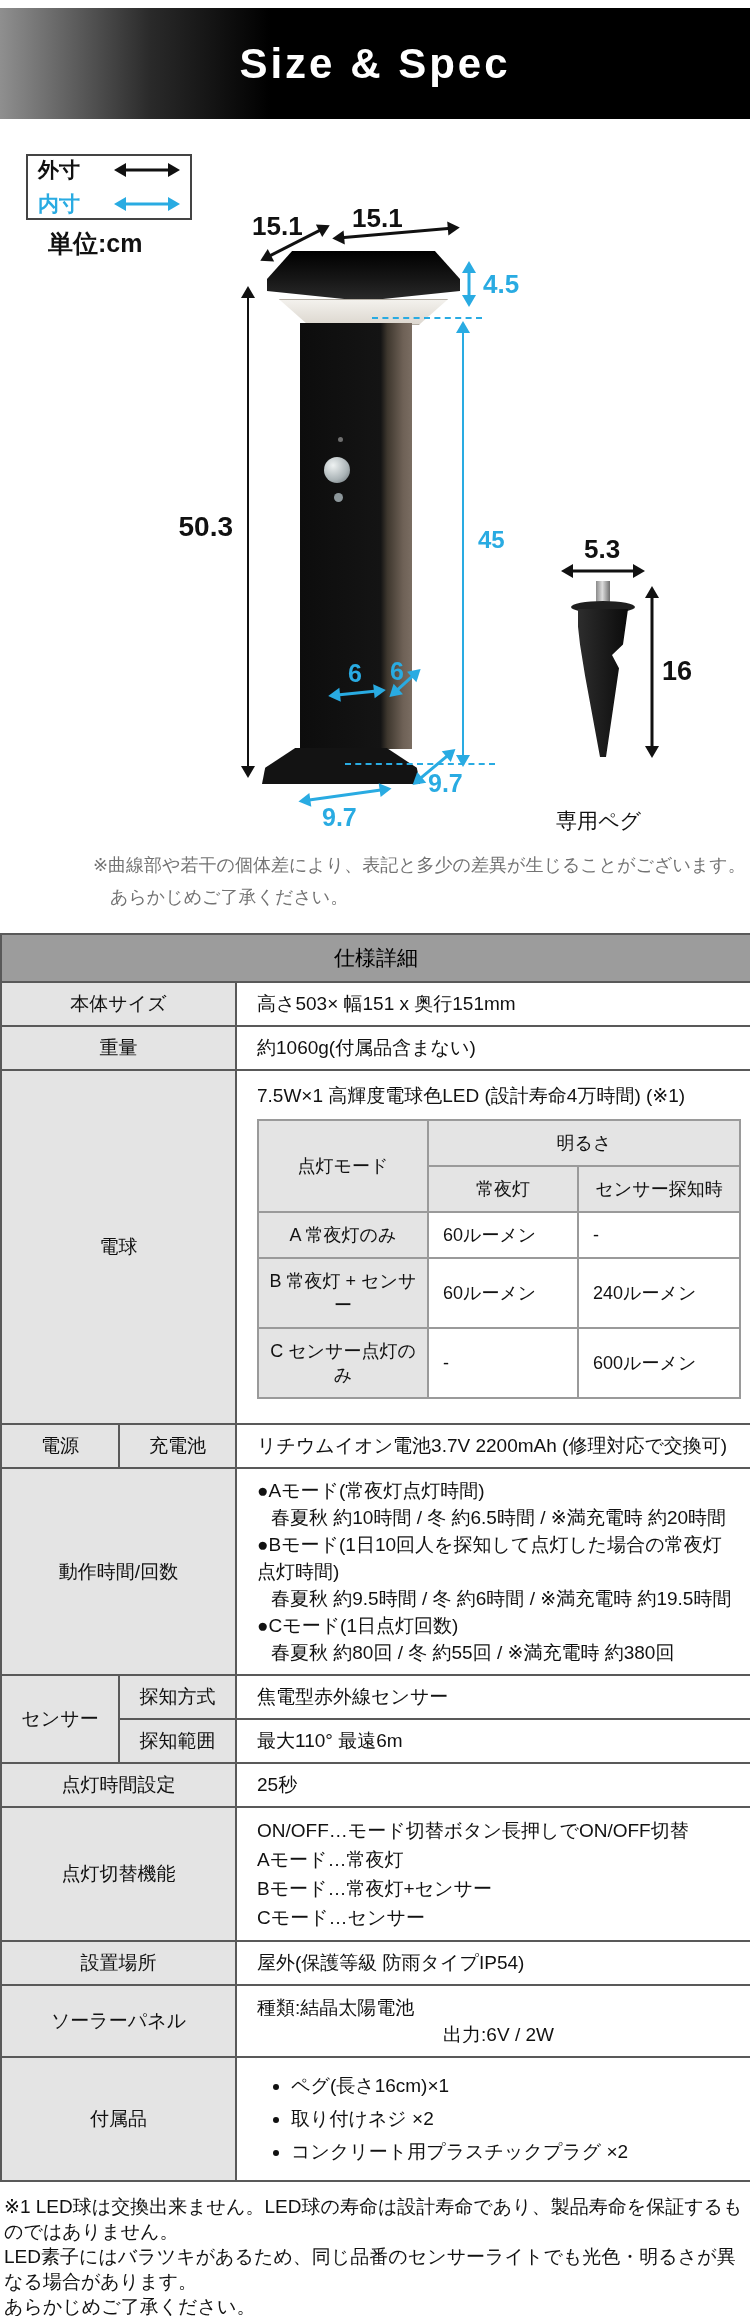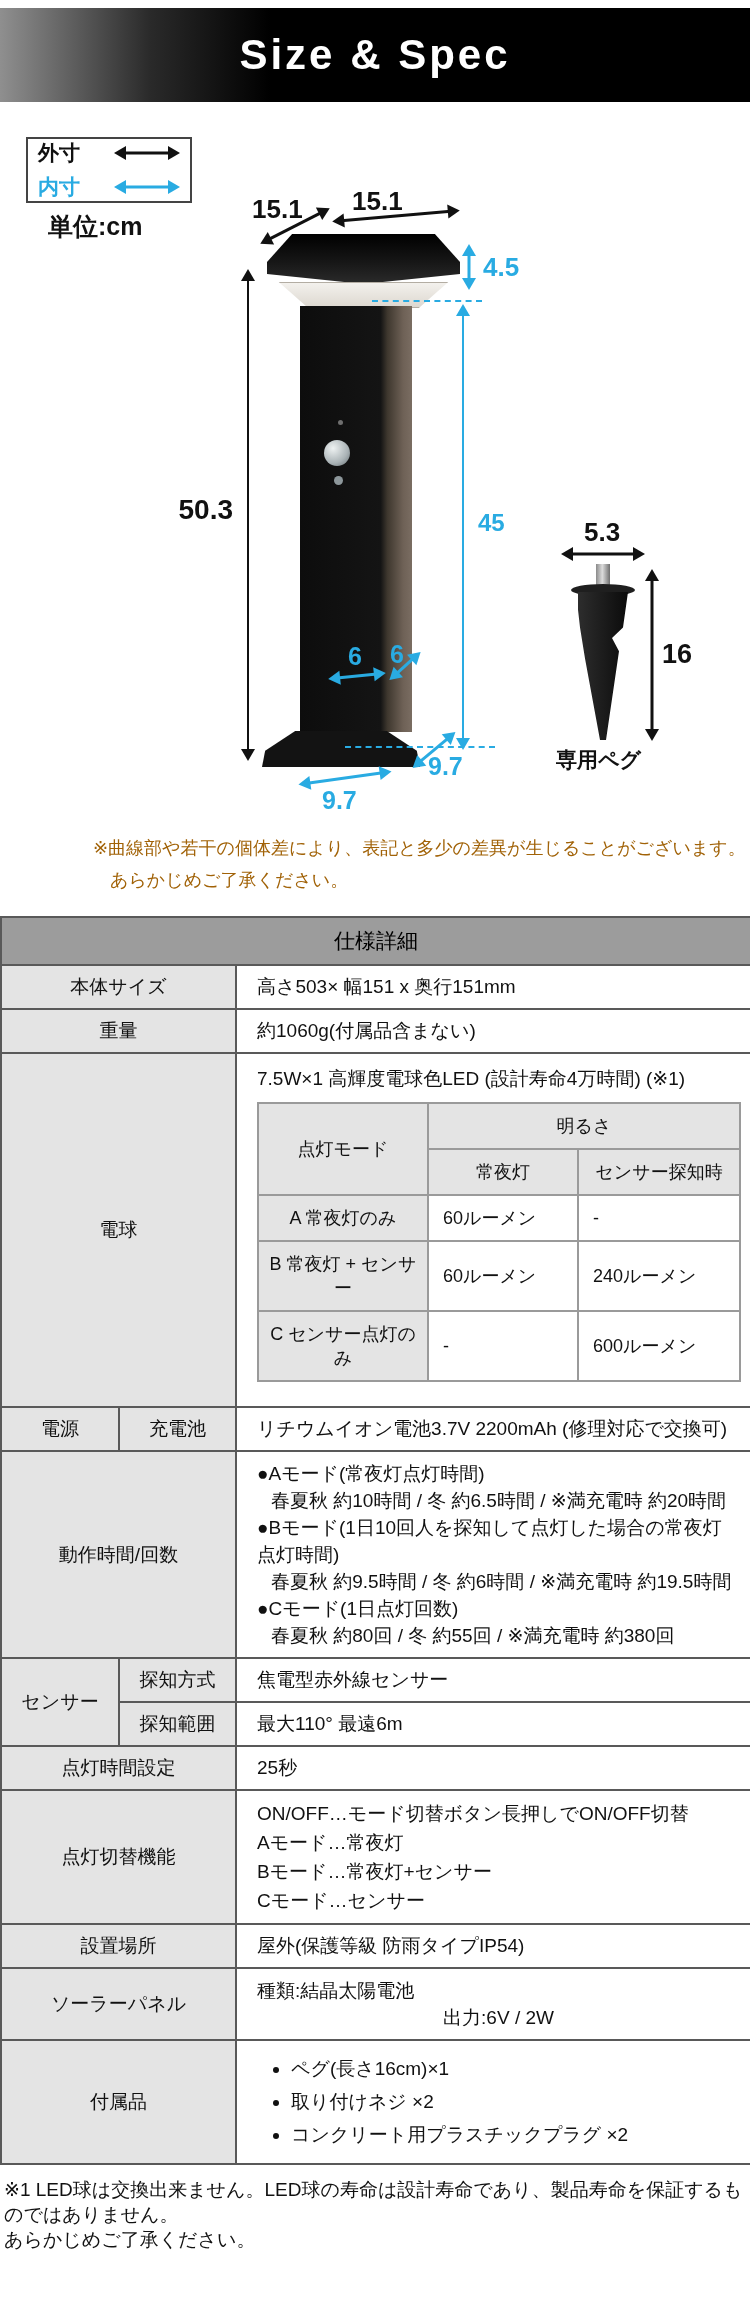--- a/index.html
+++ b/index.html
@@ -1,18 +1,18 @@
 <!DOCTYPE html>
 <html><head>
 <meta charset="utf-8">
 <style>
   html,body{margin:0;padding:0;background:#fff;}
   body{width:750px;font-family:"Liberation Sans","DejaVu Sans",sans-serif;color:#111;}
   
-  .top-bar{margin-top:8px;height:94px;background:linear-gradient(90deg,#8f8f8f 0,#2a2a2a 150px,#000 270px);
+  .top-bar{margin-top:8px;height:111px;background:linear-gradient(90deg,#8f8f8f 0,#2a2a2a 150px,#000 270px);
     display:flex;align-items:center;justify-content:center;}
   .top-bar h1{margin:0;color:#fff;font-size:42px;letter-spacing:3px;font-weight:bold;}
   
   .diagram{position:relative;width:750px;height:800px;}
   .legend{position:absolute;left:26px;top:35px;width:166px;height:66px;border:2px solid #444;background:#fff;
     display:flex;flex-direction:column;justify-content:center;gap:6px;padding:4px 10px;box-sizing:border-box;}
   .legend-row{display:flex;align-items:center;justify-content:space-between;}
   .legend-row .txt{font-size:21px;font-weight:bold;}
   .blue{color:#29abe2;}
   .blk{color:#111;}
@@ -46,22 +46,22 @@
     background:radial-gradient(circle at 35% 32%,#eef2f2,#aab3b6 60%,#626b6f);}
   .sensor-dot{position:absolute;left:334px;top:374px;width:9px;height:9px;border-radius:50%;background:#8d979b;}
   .sensor-pin{position:absolute;left:338px;top:318px;width:5px;height:5px;border-radius:50%;background:#6f6f6f;}
   .base{position:absolute;left:262px;top:629px;width:158px;height:36px;background:#131313;
     clip-path:polygon(21% 0,79% 0,98% 55%,100% 100%,0 100%,2% 55%);}
   
   .peg-stem{position:absolute;left:596px;top:462px;width:14px;height:22px;background:linear-gradient(90deg,#8a8a8a,#dcdcdc 45%,#6f6f6f);}
   .peg-cap{position:absolute;left:571px;top:482px;width:64px;height:12px;border-radius:50%;background:#1f1f1f;}
   .peg-body{position:absolute;left:578px;top:490px;width:50px;height:148px;background:linear-gradient(90deg,#2d2d2d,#0b0b0b);
     clip-path:polygon(0 0,100% 0,90% 24%,68% 31%,82% 40%,56% 100%,44% 100%,14% 45%,4% 24%,0 12%);}
-  .peg-caption{position:absolute;left:556px;top:644px;font-size:21px;font-weight:bold;}
-  .note{position:absolute;font-size:18px;color:#a16207;}
+  .peg-caption{position:absolute;left:556px;top:688px;font-size:21px;font-weight:normal;}
+  .note{position:absolute;font-size:18px;color:#737373;}
   
   table.spec{width:750px;border-collapse:collapse;border:2px solid #595959;margin-top:14px;table-layout:fixed;}
   .spec td{border:2px solid #595959;font-size:19px;vertical-align:middle;}
   .spec td.lbl{background:#e4e4e4;text-align:center;padding:8px 4px;}
   .spec td.val{background:#fff;padding:8px 10px 8px 20px;}
   .spec td.ttl{background:#9c9c9c;text-align:center;font-size:21px;padding:9px;color:#000000;}
   table.inner{border-collapse:collapse;margin:10px 0 16px 0;width:482px;table-layout:fixed;}
   .inner td{border:2px solid #9a9a9a;font-size:18px;padding:10px 6px;}
   .inner td.h{background:#e4e4e4;text-align:center;}
   .inner td.v{background:#fff;padding-left:14px;}
@@ -308,14 +308,15 @@
         <li>取り付けネジ ×2</li>
         <li>コンクリート用プラスチックプラグ ×2</li>
       </ul>
     </td>
   </tr>
 </tbody>
   </table>
 
 <div class="footnote">
   <div>※1 LED球は交換出来ません。LED球の寿命は設計寿命であり、製品寿命を保証するものではありません。</div>
+  <div>LED素子にはバラツキがあるため、同じ品番のセンサーライトでも光色・明るさが異なる場合があります。</div>
   <div>あらかじめご了承ください。</div>
 </div>
 
 </body></html>

